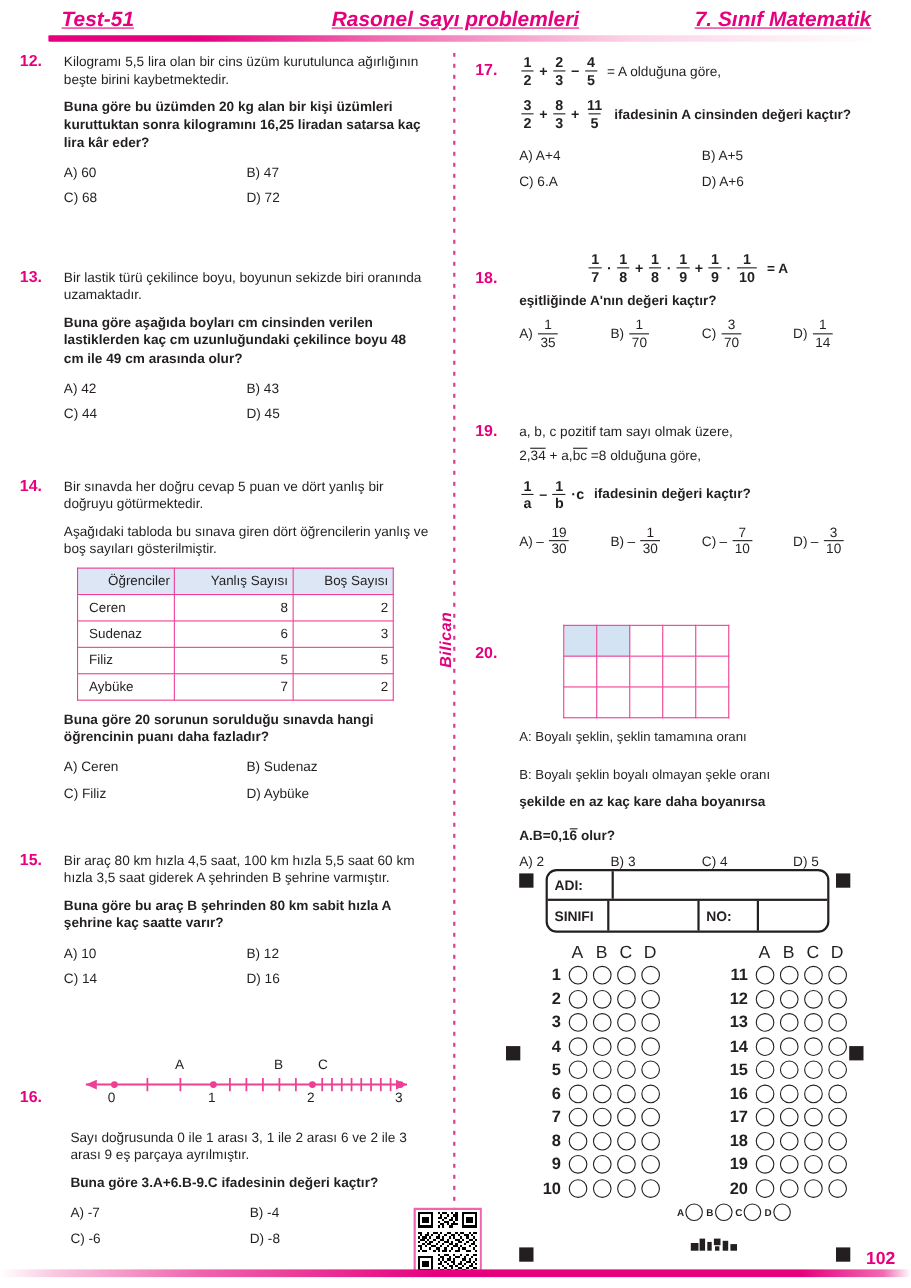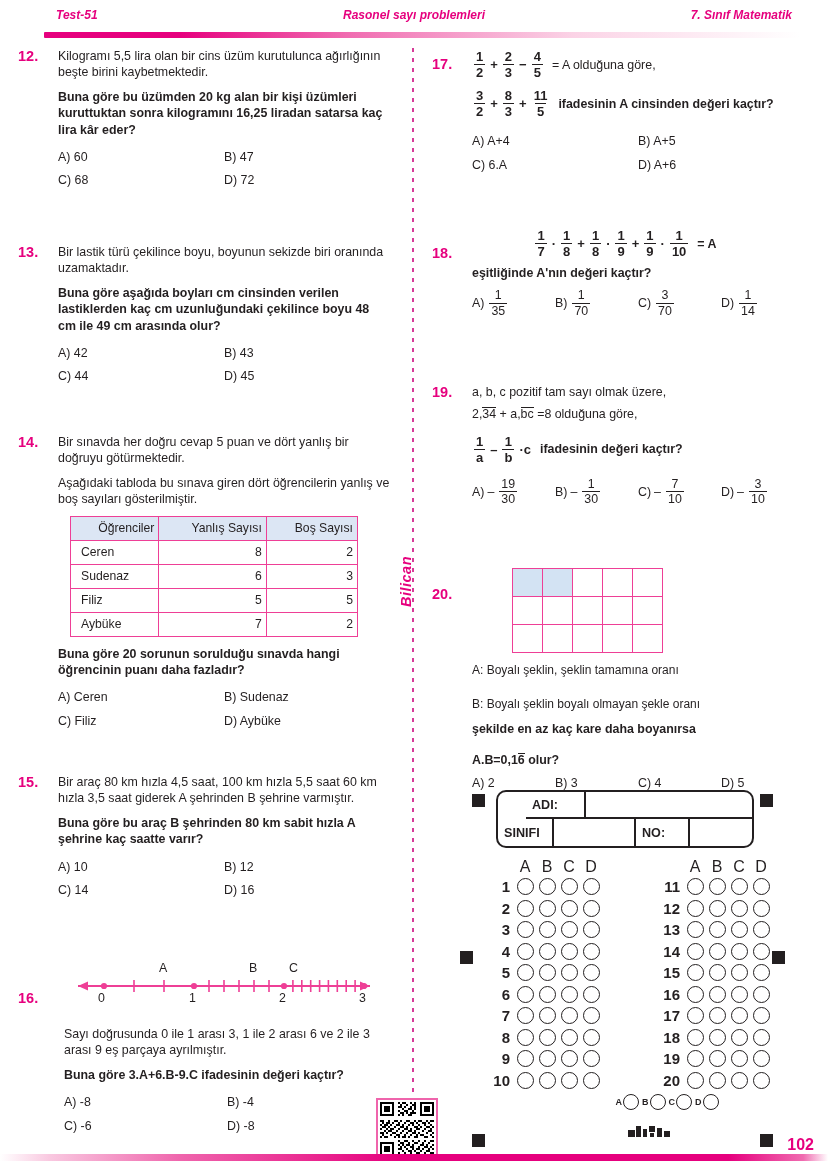--- a/index.html
+++ b/index.html
@@ -5,21 +5,21 @@
   html,body{margin:0;padding:0;}
   body{
     width:828px;height:1171px;background:#ffffff;
     font-family:"Liberation Sans", sans-serif;
     color:#231f20; position:relative; overflow:hidden;
   }
   .page{position:relative;width:828px;height:1171px;}
 
   
   .hdr{position:absolute;left:0;top:8px;width:828px;height:34px;}
-  .hdr-txt{position:absolute;top:0;font-style:italic;font-weight:bold;font-size:12px;color:#e6007e;white-space:nowrap;}
+  .hdr-txt{position:absolute;top:0;font-style:italic;font-weight:bold;font-size:19px;color:#e6007e;white-space:nowrap;text-decoration:underline;}
   .hdr-left{left:56px;}
   .hdr-mid{left:0;width:828px;text-align:center;}
   .hdr-right{right:36px;}
   .hdr-rule{position:absolute;left:44px;top:24px;width:756px;height:6px;
     background:linear-gradient(to right,#e6007e 0%,#e6007e 18%,#f06bb0 40%,#fbd3e6 70%,#ffffff 100%);border-radius:1px;}
 
   
   .ftr-rule{position:absolute;left:0;bottom:10px;width:828px;height:7px;
     background:linear-gradient(to right,#ffffff 0%,#f9c8e0 6%,#ef64ac 22%,#e6007e 48%,#e6007e 88%,#f06bb0 97%,#ffffff 100%);}
   .pageno{position:absolute;right:14px;bottom:17px;font-size:16px;font-weight:bold;color:#e6007e;}
@@ -82,21 +82,21 @@
   .grid20{margin:4px 0 10px 40px;border-collapse:collapse;}
   .grid20 td{width:29px;height:27px;border:1.2px solid #ee3f96;padding:0;}
   .grid20 td.fill{background:#d3e3f3;}
 
   
   .sheet{position:absolute;left:460px;top:786px;width:356px;height:375px;}
   .reg{position:absolute;width:13px;height:13px;background:#231f20;}
   .namebox{position:absolute;left:36px;top:4px;width:258px;height:58px;
     border:2.4px solid #231f20;border-radius:10px;box-sizing:border-box;}
   .nb-row{display:flex;height:50%;box-sizing:border-box;}
-  .nb-row.top{border-bottom:2px solid #231f20;margin-left:28px;}
+  .nb-row.top{border-bottom:2px solid #231f20;}
   .nb-cell{display:flex;align-items:center;font-size:12.6px;font-weight:bold;padding-left:6px;box-sizing:border-box;}
   .nb-lab{width:60px;border-right:2px solid #231f20;}
   .nb-lab2{width:56px;border-right:2px solid #231f20;}
   .nb-mid{flex:1;border-right:2px solid #231f20;}
   .nb-no{width:54px;border-right:2px solid #231f20;}
   .nb-end{width:62px;}
   .nb-fill{flex:1;}
 
   .bubbles{position:absolute;left:20px;top:72px;width:316px;}
   .bcolwrap{display:flex;gap:24px;}
@@ -276,21 +276,21 @@
           <span class="nl-lbl" style="left:215px;top:27px">2</span>
           <span class="nl-lbl" style="left:295px;top:27px">3</span>
           <span class="nl-lbl" style="left:95px;top:-3px">A</span>
           <span class="nl-lbl" style="left:185px;top:-3px">B</span>
           <span class="nl-lbl" style="left:225px;top:-3px">C</span>
         </div>
         <p class="txt" style="margin-left:6px">Sayı doğrusunda 0 ile 1 arası 3, 1 ile 2 arası 6 ve 2 ile 3 arası 9 eş parçaya ayrılmıştır.</p>
         <p class="txt b" style="margin-left:6px">Buna göre 3.A+6.B-9.C ifadesinin değeri kaçtır?</p>
         <div class="opts" style="margin-left:6px">
           <div class="optrow">
-            <span class="opt-a">A) -8</span>
+            <span class="opt-a">A) -7</span>
             <span class="opt-b">B) -4</span>
           </div>
           <div class="optrow">
             <span class="opt-a">C) -6</span>
             <span class="opt-b">D) -8</span>
           </div>
         </div>
       </div>
     </div>
 

